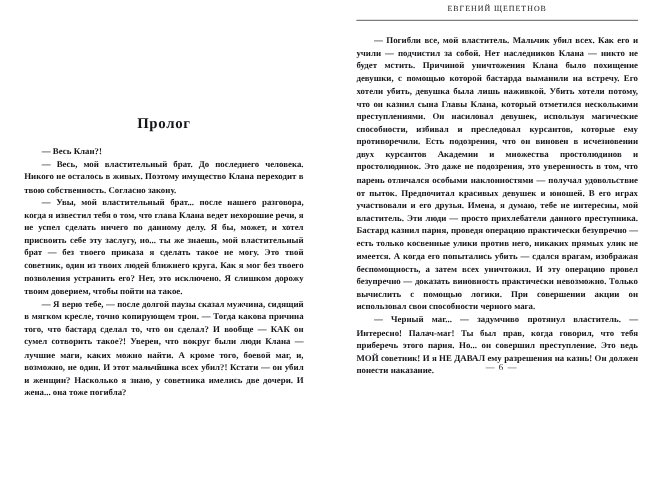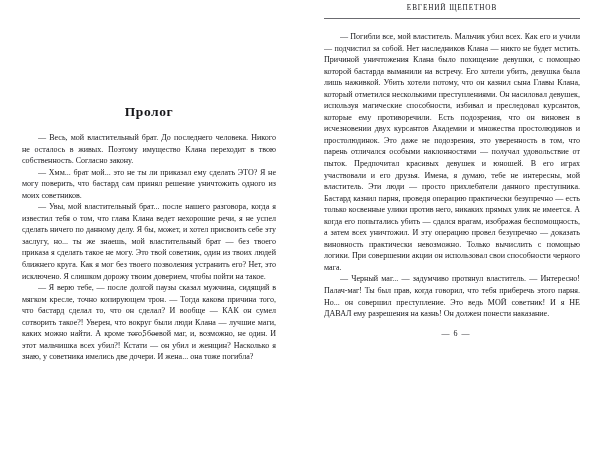--- a/index.html
+++ b/index.html
@@ -63,20 +63,21 @@
     font-weight: bold;
   }
   .body-text {
     font-size: 8.05px;
     line-height: 11.55px;
     text-align: justify;
     text-justify: inter-word;
     hyphens: auto;
     color: #17171b;
     letter-spacing: 0.0px;
+    font-weight: bold;
   }
   .body-text p {
     margin: 0;
     text-indent: 16px;
   }
   .body-right {
     margin-top: 12px;
   }
   .folio {
     position: absolute;
@@ -100,22 +101,22 @@
   }
 </style>
 </head>
 <body>
 
 <div class="spread">
 
   <div class="page page-left">
     <h1 class="chapter-title">Пролог</h1>
     <div class="body-text">
+      <p>— Весь Клан?!</p>
       <p>— Весь, мой властительный брат. До последнего человека. Никого не осталось в живых. Поэтому имущество Клана переходит в твою собственность. Согласно закону.</p>
-      <p>— Хмм... брат мой... это не ты ли приказал ему сделать ЭТО? Я не могу поверить, что бастард сам принял решение уничтожить одного из моих советников.</p>
       <p>— Увы, мой властительный брат... после нашего разговора, когда я известил тебя о том, что глава Клана ведет нехорошие речи, я не успел сделать ничего по данному делу. Я бы, может, и хотел присвоить себе эту заслугу, но... ты же знаешь, мой властительный брат — без твоего приказа я сделать такое не могу. Это твой советник, один из твоих людей ближнего круга. Как я мог без твоего позволения устранить его? Нет, это исключено. Я слишком дорожу твоим доверием, чтобы пойти на такое.</p>
       <p>— Я верю тебе, — после долгой паузы сказал мужчина, сидящий в мягком кресле, точно копирующем трон. — Тогда какова причина того, что бастард сделал то, что он сделал? И вообще — КАК он сумел сотворить такое?! Уверен, что вокруг были люди Клана — лучшие маги, каких можно найти. А кроме того, боевой маг, и, возможно, не один. И этот мальчишка всех убил?! Кстати — он убил и женщин? Насколько я знаю, у советника имелись две дочери. И жена... она тоже погибла?</p>
     </div>
     <div class="folio folio-left">— 5 —</div>
   </div>
 
   <div class="page page-right">
     <div class="runhead">ЕВГЕНИЙ ЩЕПЕТНОВ</div>
     <div class="runhead-rule"></div>
     <div class="body-text body-right">

